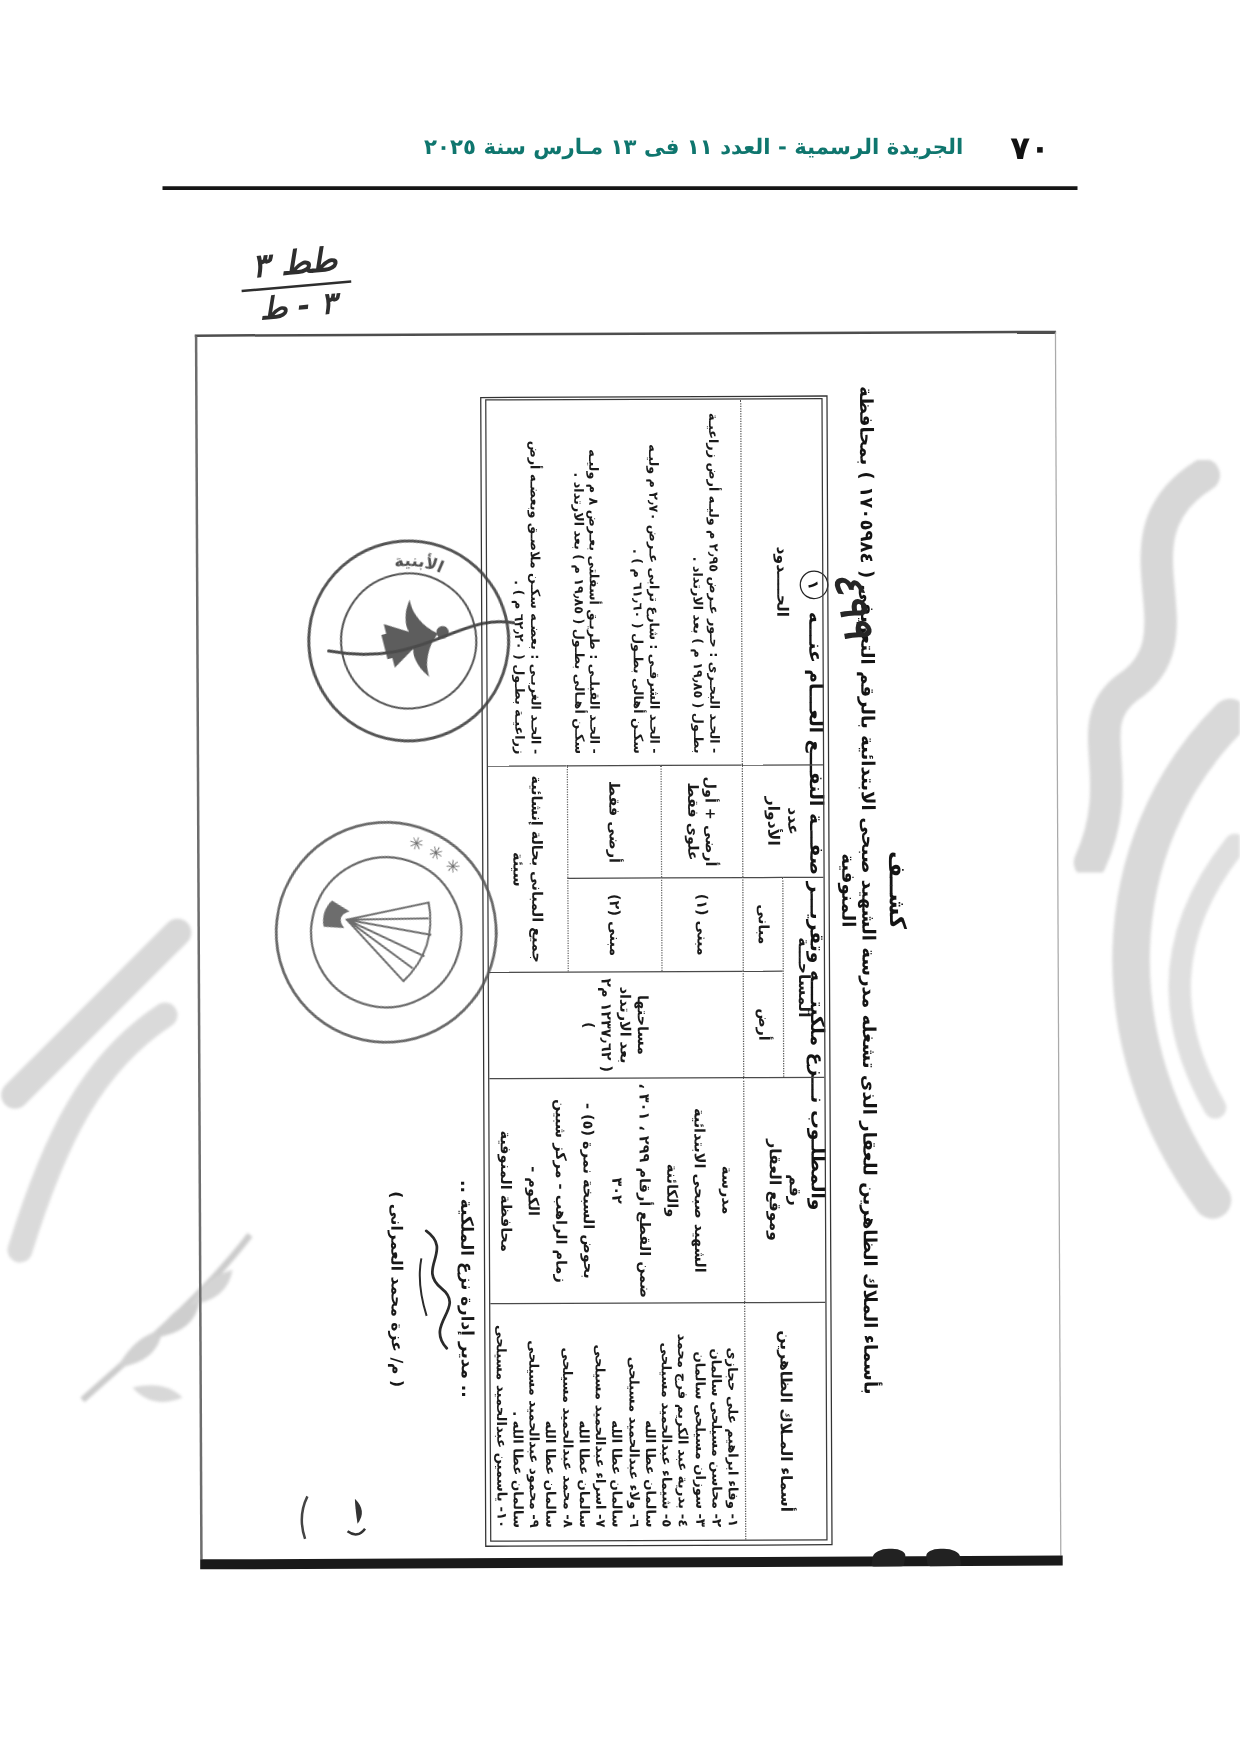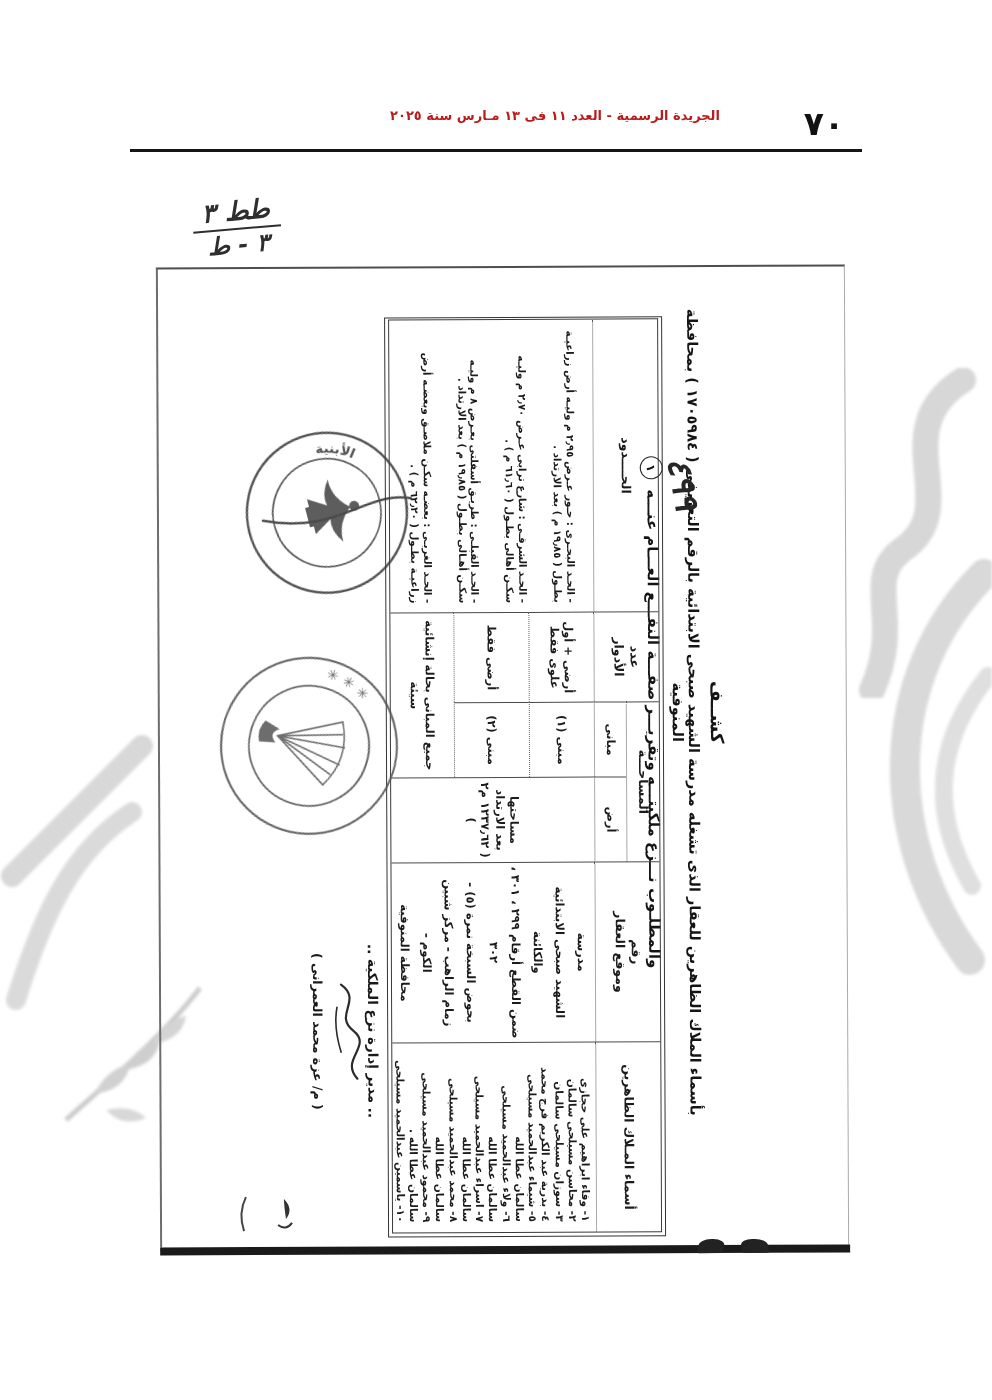--- a/index.html
+++ b/index.html
@@ -1,22 +1,22 @@
 <!DOCTYPE html>
 <html lang="ar"><head>
 <meta charset="utf-8">
 <style>
   html,body{margin:0;padding:0;}
   body{width:992px;height:1400px;position:relative;overflow:hidden;background:#ffffff;
        font-family:"DejaVu Sans",sans-serif;color:#1c1c1c;}
   .abs{position:absolute;}
   
-  .gz-title{top:108px;left:330px;width:450px;font-size:13px;font-weight:700;direction:rtl;
-            text-align:center;letter-spacing:0;color:#b91c1c;}
-  .gz-pagenum{top:104px;left:800px;width:48px;font-size:33px;font-weight:700;color:#111;text-align:center;}
+  .gz-title{top:108px;left:330px;width:450px;font-size:17px;font-weight:700;direction:rtl;
+            text-align:center;letter-spacing:0;color:#0f766e;}
+  .gz-pagenum{top:104px;left:800px;width:48px;font-size:26px;font-weight:700;color:#111;text-align:center;}
   .gz-rule{top:149px;left:130px;width:732px;height:3px;background:#151515;}
   
   .handnote{top:196px;left:172px;width:130px;text-align:center;font-style:italic;
             transform:rotate(-5deg);color:#2e2e2e;font-weight:600;}
   .handnote .up{display:inline-block;font-size:26px;border-bottom:2px solid #2e2e2e;padding:0 10px 2px;}
   .handnote .dn{display:block;font-size:24px;margin-top:1px;}
   
   .wm{filter:blur(1.4px);opacity:.95;}
   
   .scan-frame{left:158px;top:266px;width:686px;height:978px;

